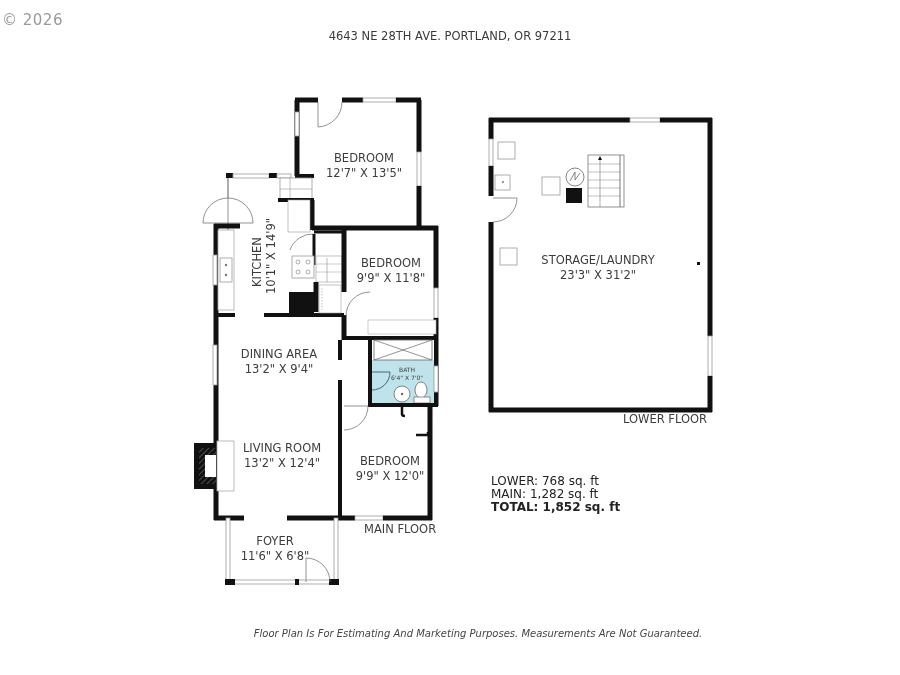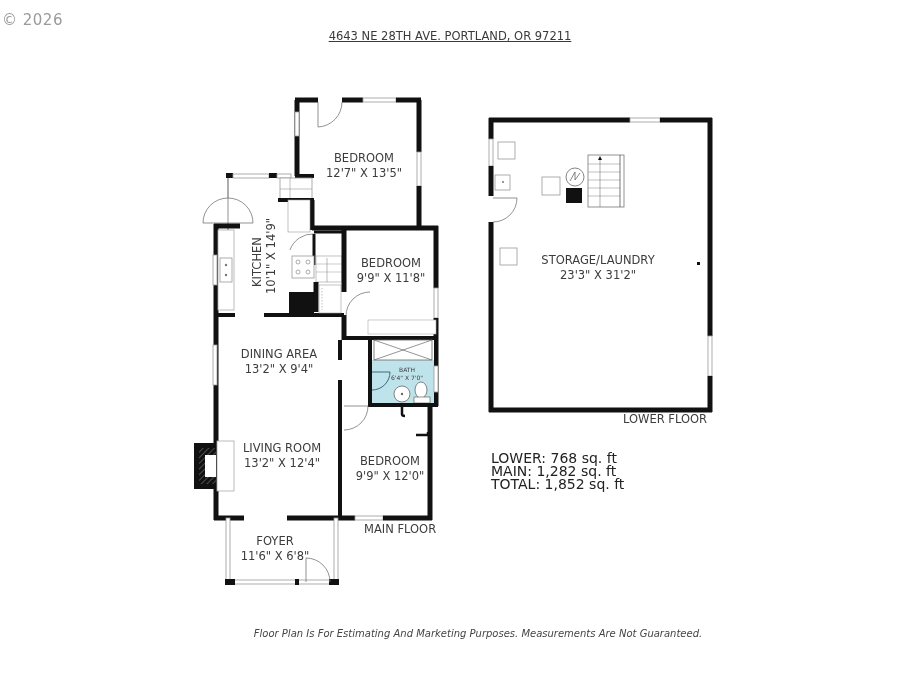--- a/index.html
+++ b/index.html
@@ -1,24 +1,24 @@
 <!DOCTYPE html>
 <html><head>
   <meta charset="utf-8">
   <style>
     html, body { margin:0; padding:0; background:#ffffff; }
     body { width:900px; height:675px; position:relative; overflow:hidden; font-family:"DejaVu Sans", sans-serif; color:#333; }
     .copyright { position:absolute; left:2px; top:3px; font-size:15px; color:#9a9a9a; letter-spacing:0.5px;margin-top:8px; }
-    .address { position:absolute; left:0; width:900px; top:29px; text-align:center; font-size:11.5px; color:#3a3a3a;text-decoration:underline; }
+    .address { position:absolute; left:0; width:900px; top:29px; text-align:center; font-size:11.5px; color:#3a3a3a; }
     svg.plan { position:absolute; left:0; top:0; }
     .rlabel { font-family:"DejaVu Sans", sans-serif; font-size:11.5px; fill:#3c3c3c; text-anchor:middle; }
     .rlabel-sm { font-family:"DejaVu Sans", sans-serif; font-size:6px; fill:#3c3c3c; text-anchor:middle; }
     .floorlabel { font-family:"DejaVu Sans", sans-serif; font-size:11.5px; fill:#3c3c3c; }
-    .areas { position:absolute; left:491px; top:452px; font-size:14px; line-height:13px; color:#222; }
-    .areas .total { font-weight:normal;text-align:right; }
+    .areas { position:absolute; left:491px; top:475px; font-size:12px; line-height:13px; color:#222; }
+    .areas .total { font-weight:bold;text-align:right; }
     .disclaimer { position:absolute; left:0; width:956px; top:628px; text-align:center; font-size:10px; font-style:italic; color:#444; }
   </style>
 </head>
 <body>
 
 <div class="copyright">© 2026</div>
 <div class="address">4643 NE 28TH AVE. PORTLAND, OR 97211</div>
 
 <svg class="plan" width="900" height="675" viewBox="0 0 900 675">
   <defs>

